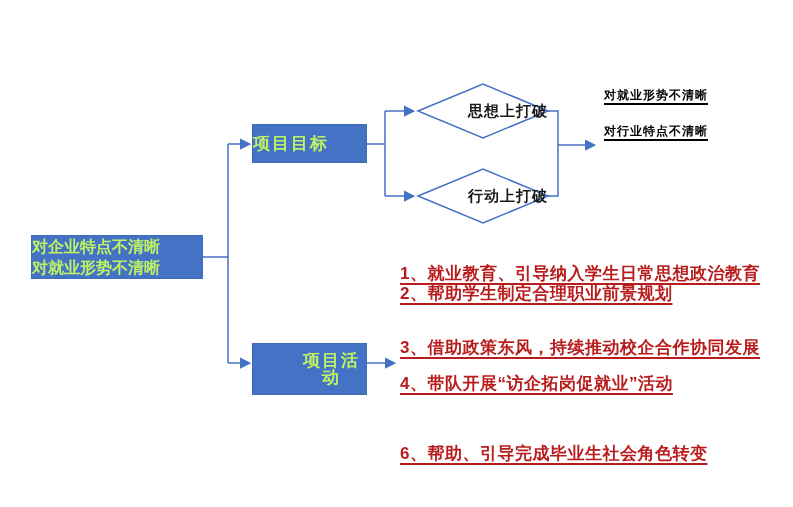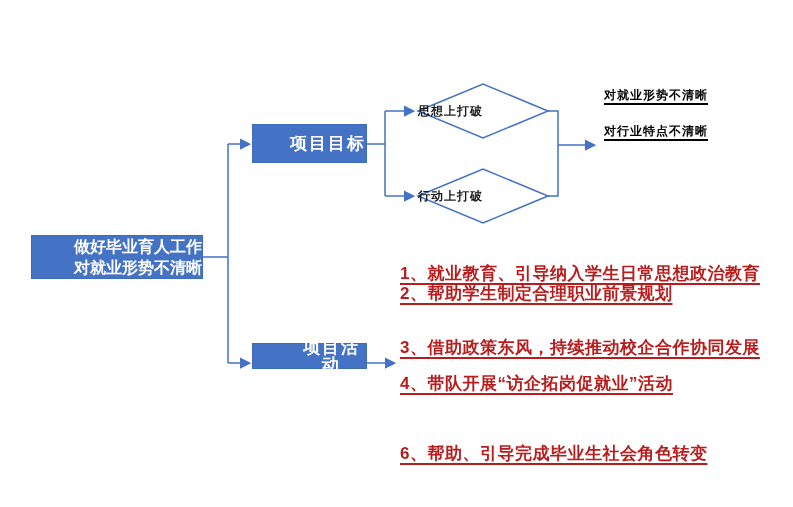--- a/index.html
+++ b/index.html
@@ -16,46 +16,46 @@
   }
   .connector-layer {
     position: absolute;
     left: 0; top: 0;
     width: 793px; height: 507px;
   }
   .node-box {
     position: absolute;
     background: #4472C4;
     border: 1px solid #3E6CB5;
-    color: #ffffff;
+    color: #bef264;
     display: flex;
     flex-direction: column;
-    align-items: flex-end;
+    align-items: flex-start;
     justify-content: center;
     text-align: center;
     font-weight: bold;
   }
   .root-box {
     left: 31px; top: 235px;
     width: 172px; height: 44px;
     font-size: 16px;
     line-height: 21px;
   }
   .branch-box {
     font-size: 17px;
     letter-spacing: 2px;
     line-height: 1;
   }
   .goal-box { left: 252px; top: 124px; width: 115px; height: 39px; }
-  .activity-box { left: 252px; top: 343px; width: 115px; height: 26px; padding-left: 44px; }
+  .activity-box { left: 252px; top: 343px; width: 115px; height: 52px; padding-left: 44px; }
   .diamond-label {
     position: absolute;
     width: 130px;
-    text-align: left;
-    font-size: 12px;
+    text-align: right;
+    font-size: 15px;
     line-height: 20px;
     font-weight: 600;
     color: #1a1a1a;
     letter-spacing: 1px;
   }
   .diamond-label-1 { left: 418px; top: 101px; }
   .diamond-label-2 { left: 418px; top: 186px; }
   .issue-item {
     position: absolute;
     left: 604px;
@@ -102,21 +102,21 @@
     <path d="M385,111 H413" fill="none" stroke="#4472C4" stroke-width="1.5" marker-end="url(#arrow)"></path>
     <path d="M385,196 H413" fill="none" stroke="#4472C4" stroke-width="1.5" marker-end="url(#arrow)"></path>
     <path d="M558,145 H594" fill="none" stroke="#4472C4" stroke-width="1.5" marker-end="url(#arrow)"></path>
     <path d="M367,363 H394" fill="none" stroke="#4472C4" stroke-width="1.5" marker-end="url(#arrow)"></path>
 
     <polygon points="418,111 483,84 548,111 483,138" fill="#ffffff" stroke="#4472C4" stroke-width="1.5"></polygon>
     <polygon points="418,196 483,169 548,196 483,223" fill="#ffffff" stroke="#4472C4" stroke-width="1.5"></polygon>
   </svg>
 
   <div class="node-box root-box">
-    <span>做好毕业育人工作</span>
+    <span>对企业特点不清晰</span>
     <span>对就业形势不清晰</span>
   </div>
 
   <div class="node-box branch-box goal-box">
     <span>项目目标</span>
   </div>
   <div class="node-box branch-box activity-box">
     <span>项目活动</span>
   </div>
 

